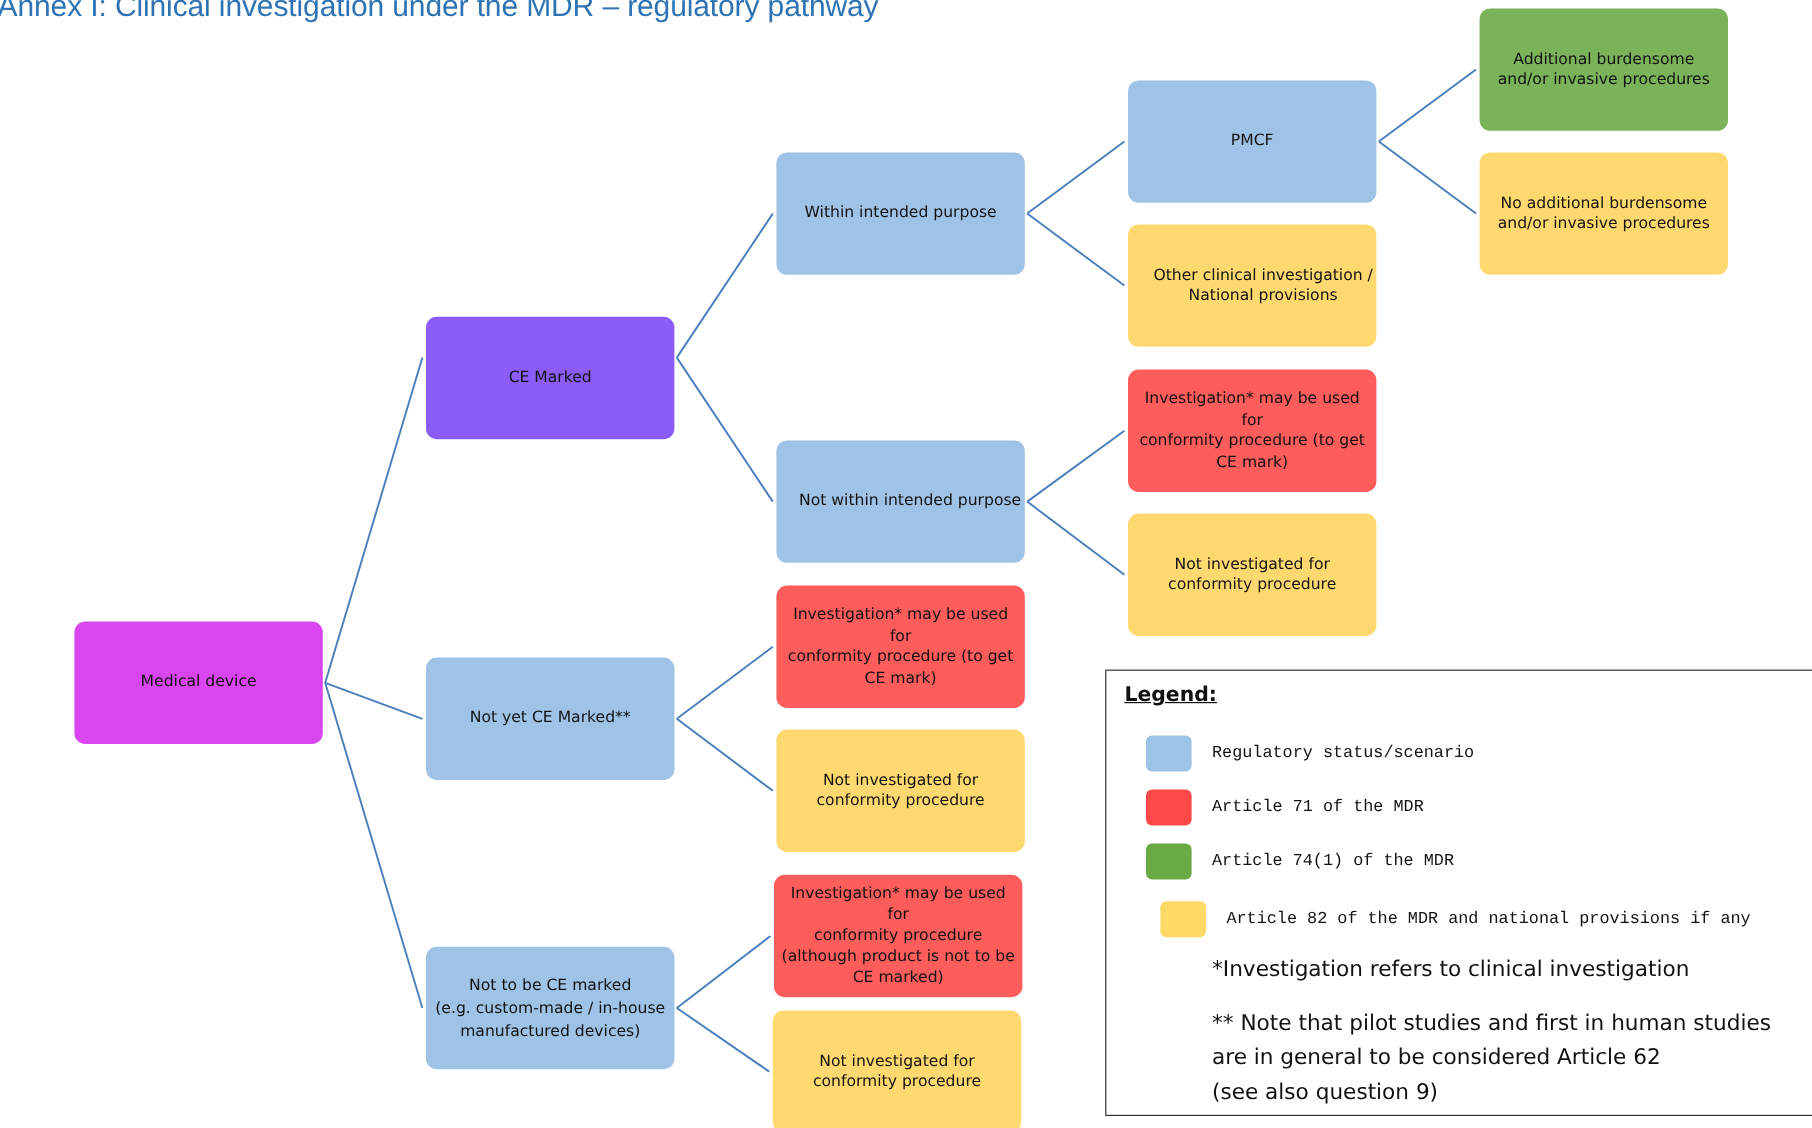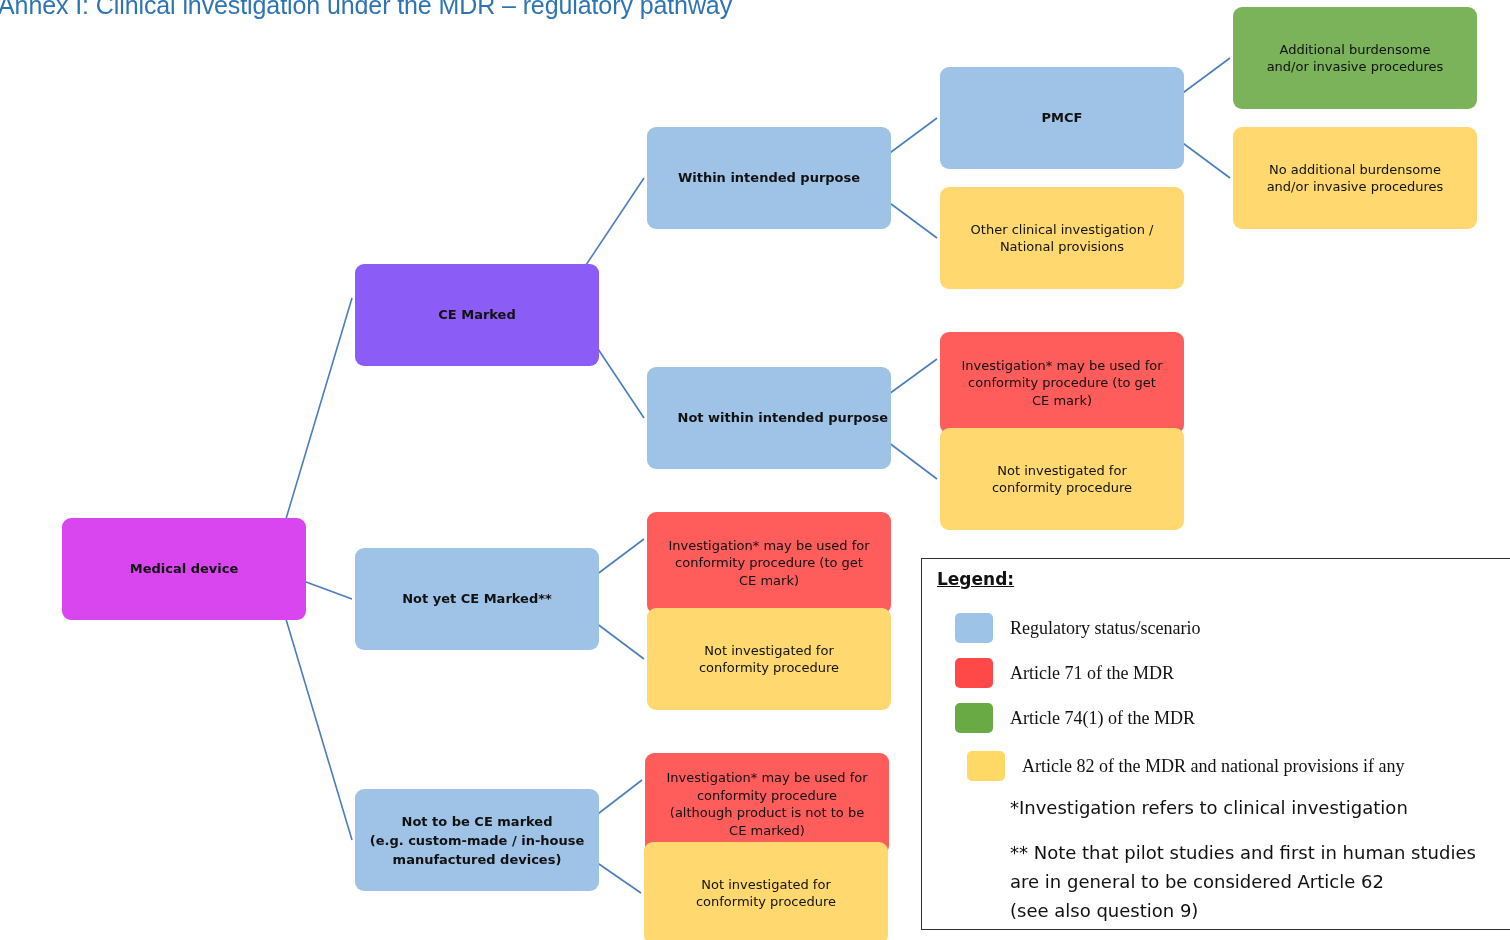--- a/index.html
+++ b/index.html
@@ -2,38 +2,38 @@
 <html><head>
 <meta charset="utf-8">
 <style>
   html, body { margin: 0; padding: 0; background: #ffffff; }
   body { width: 1510px; height: 940px; position: relative; overflow: hidden;
          font-family: "Liberation Sans", sans-serif; }
   #title { position: absolute; left: -2px; top: -9px; font-size: 25px; color: #2e74b5;
            white-space: nowrap; font-family: "Liberation Sans", sans-serif; letter-spacing: -0.1px; }
   #connectors { position: absolute; left: 0; top: 0; width: 1510px; height: 940px; }
   #connectors line { stroke: #4a7ebb; stroke-width: 1.6; }
-  .node { position: absolute; width: 244px; height: 102px; border-radius: 9px;
+  .node { position: absolute; width: 207px; height: 102px; border-radius: 9px;
           display: flex; align-items: center; justify-content: center; text-align: center;
           font-family: "DejaVu Sans", sans-serif; font-size: 13px; line-height: 17.5px;
           color: #111111; box-sizing: border-box; padding: 12px 3px; white-space: pre-line; }
-  .node.blue { background: #9fc3e7; font-weight: bold; }
-  .node.red { background: #ff5c5c; margin-top: 24px; }
+  .node.blue { background: #9fc3e7; }
+  .node.red { background: #ff5c5c; }
   .node.green { background: #7ab35a; }
   .node.yellow { background: #ffd96f; }
   .node .txt { display: block; }
   #n-nottobe .txt { line-height: 19px; }
 
   #legend { position: absolute; left: 921px; top: 558px; width: 600px; height: 372px;
             border: 1.6px solid #333333; box-sizing: border-box; background: #fff; }
   #legend-title { position: absolute; left: 15px; top: 10px; font-family: "DejaVu Sans", sans-serif;
                   font-size: 17px; font-weight: bold; text-decoration: underline; color: #111; }
   .lg-row { position: absolute; left: 33px; display: flex; align-items: center; }
   .swatch { width: 38px; height: 30px; border-radius: 5px; margin-right: 17px; flex: none; }
-  .lg-label { font-family: Liberation Serif, serif; font-size: 18px; color: #111; white-space: nowrap; }
+  .lg-label { font-family: Liberation Mono, monospace; font-size: 14px; color: #111; white-space: nowrap; }
   .lg-note { position: absolute; left: 88px; font-family: "DejaVu Sans", sans-serif; font-size: 18px;
              color: #111; white-space: nowrap; line-height: 29px; }
 </style>
 </head>
 <body>
 
 <div id="title">Annex I: Clinical investigation under the MDR – regulatory pathway</div>
 
 <svg id="connectors">
     <line x1="271" y1="569" x2="352" y2="298" stroke="#4a7ebb"></line>
@@ -69,21 +69,21 @@
 
 <div class="node blue" id="n-within_intended_purpose" style="left: 647px; top: 127px; background: rgb(159, 195, 231); text-align: center;">
   <span class="txt">Within intended purpose</span></div>
 
 <div class="node blue" id="n-not_within_intended_purpose" style="left: 647px; top: 367px; background: rgb(159, 195, 231); justify-content: flex-end;">
   <span class="txt">Not within intended purpose</span></div>
 
 <div class="node blue" id="n-pmcf" style="left: 940px; top: 67px; background: rgb(159, 195, 231);">
   <span class="txt">PMCF</span></div>
 
-<div class="node yellow" id="n-other_clinical_investigation" style="left: 940px; top: 187px; background: rgb(255, 217, 111);">
+<div class="node yellow" id="n-other_clinical_investigation" style="left: 940px; top: 187px; background: rgb(255, 217, 111); justify-content: flex-end;">
   <span class="txt">Other clinical investigation /
 National provisions</span></div>
 
 <div class="node green" id="n-additional_burdensome" style="left: 1233px; top: 7px; background: rgb(122, 179, 90);">
   <span class="txt">Additional burdensome
 and/or invasive procedures</span></div>
 
 <div class="node yellow" id="n-no_additional_burdensome" style="left: 1233px; top: 127px; background: rgb(255, 217, 111);">
   <span class="txt">No additional burdensome
 and/or invasive procedures</span></div>

